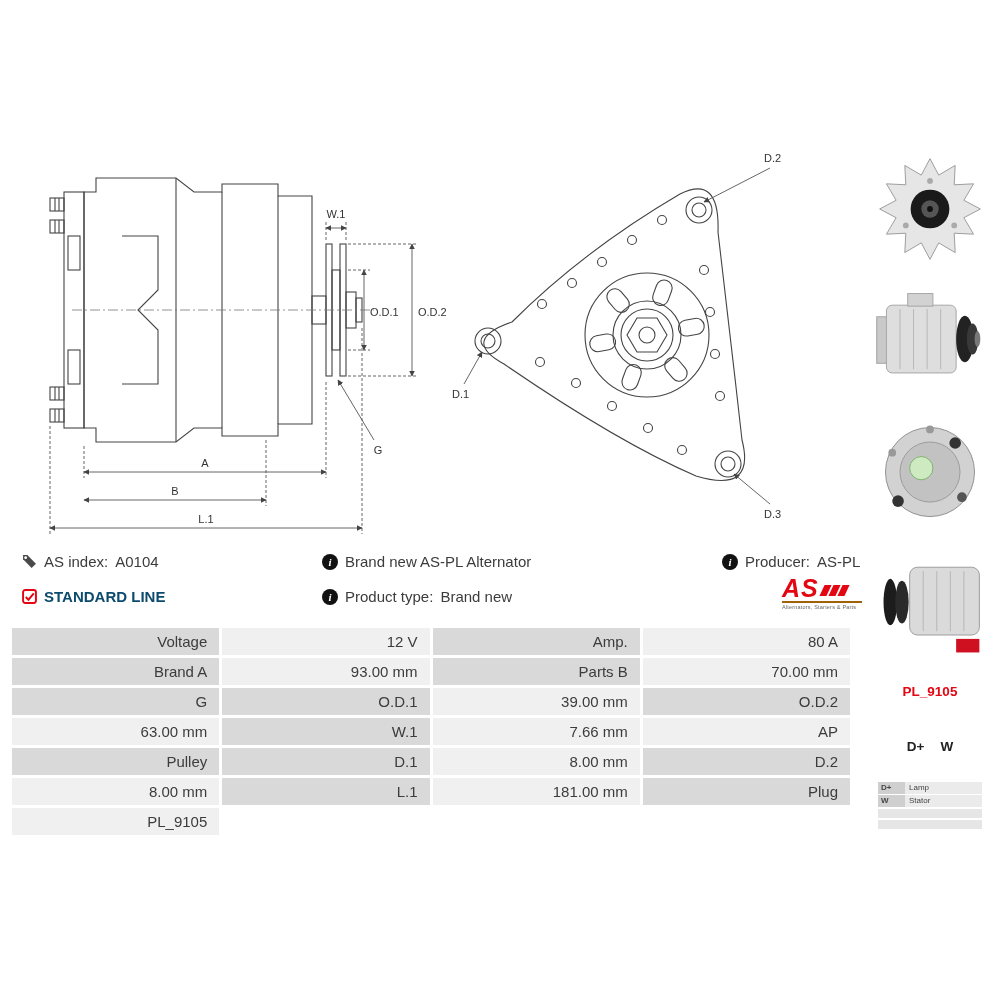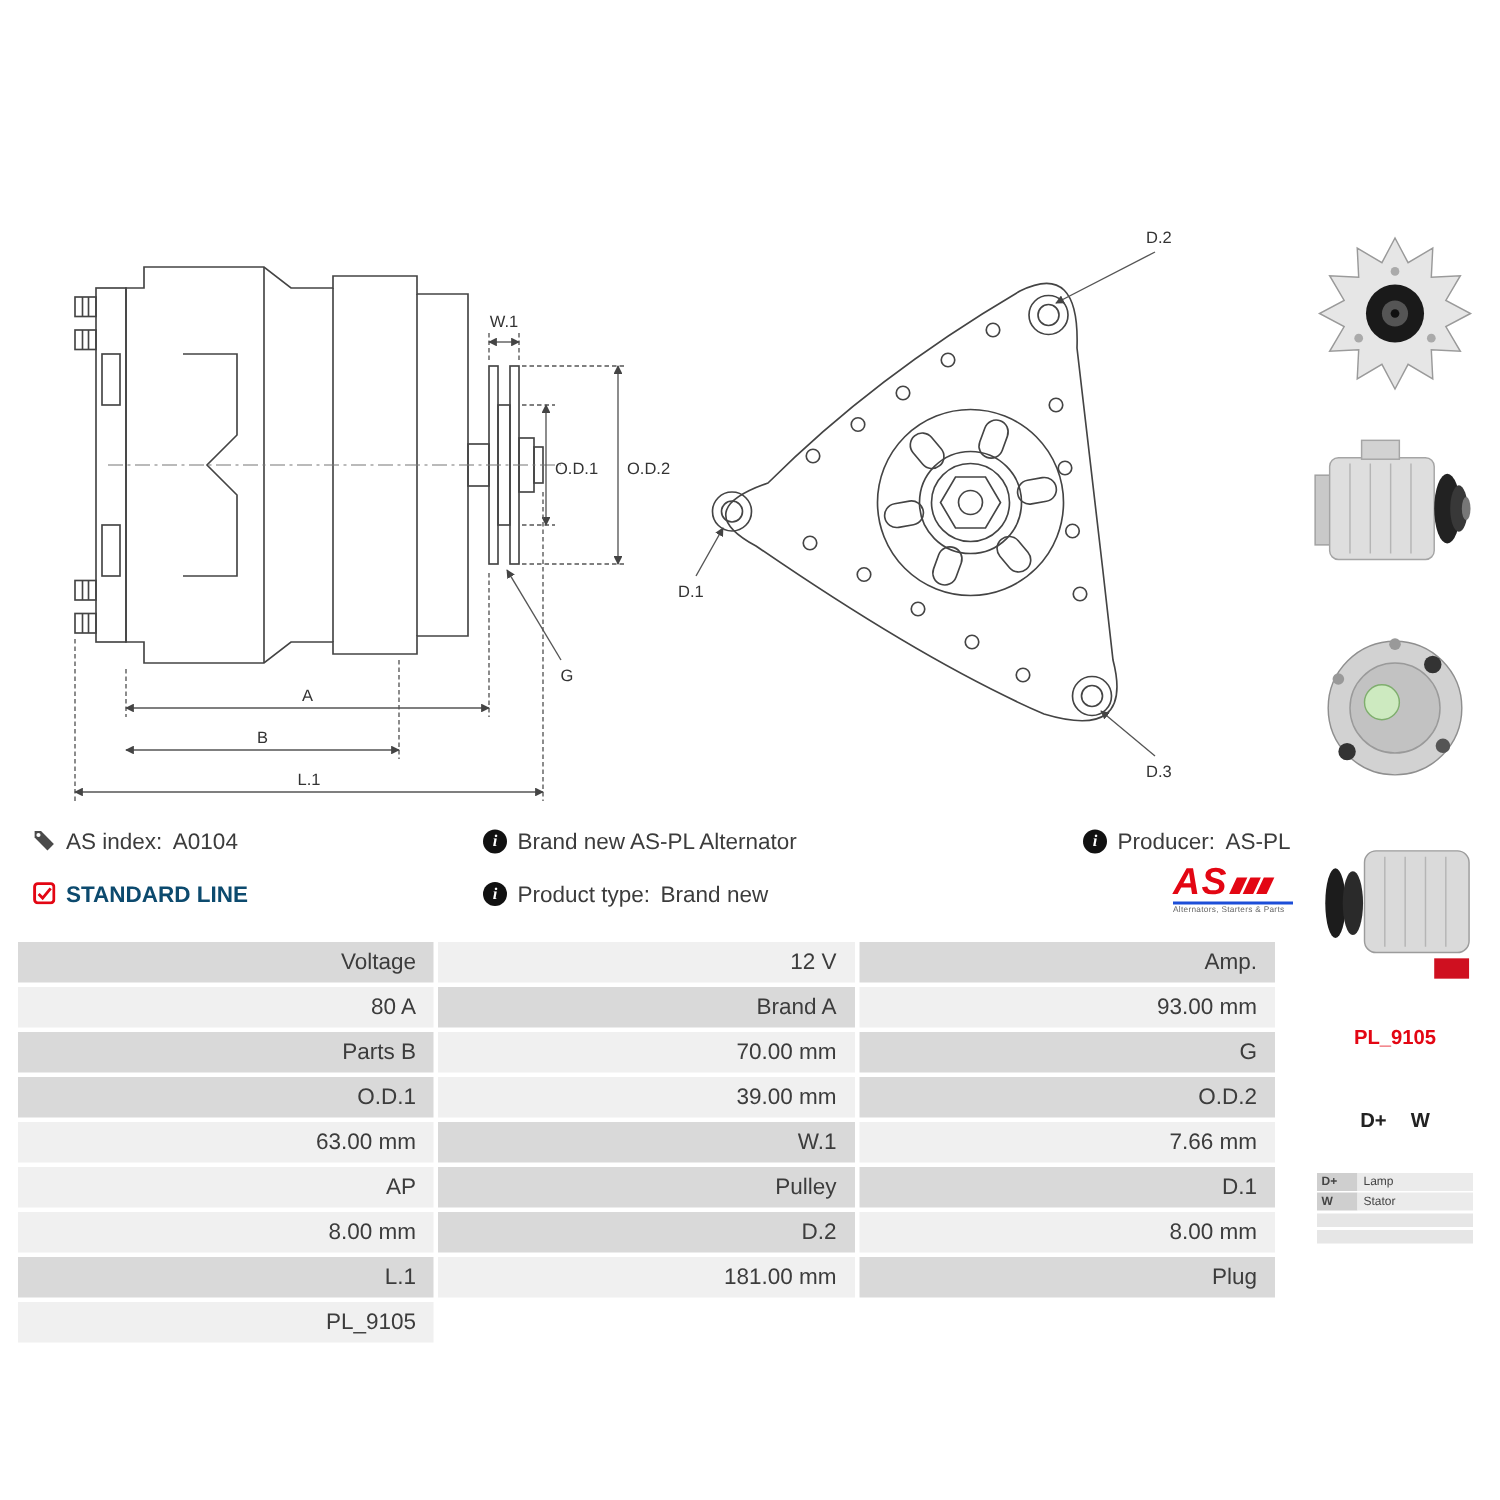--- a/index.html
+++ b/index.html
@@ -14,41 +14,41 @@
           gap:10px;align-items:center}
   .photo{width:118px;height:122px}
   .plug-code{color:#e30613;font-weight:bold;font-size:13.5px;margin-top:8px}
   .terminals{font-weight:bold;font-size:13.5px;margin-top:30px;display:flex;gap:16px;color:#222}
   .mini-legend{width:104px;margin-top:18px;font-size:8px;color:#444}
   .ml-row{display:flex;height:12px;line-height:12px;margin-bottom:1px}
   .ml-k{width:24px;background:#cfcfcf;font-weight:bold;padding-left:3px}
   .ml-v{flex:1;background:#ebebeb;padding-left:4px}
   .ml-bar{height:9px;background:#e6e6e6;margin-top:2px}
 
-  .info-item{position:absolute;display:flex;gap:7px;font-size:15px;white-space:nowrap}
+  .info-item{position:absolute;display:flex;align-items:center;gap:7px;font-size:15px;white-space:nowrap}
   .pos-i1{left:22px;top:553px}
   .pos-i2{left:22px;top:588px}
   .pos-i3{left:322px;top:553px}
   .pos-i4{left:322px;top:588px}
   .pos-i5{left:722px;top:553px}
   .b{font-weight:normal}
   .standard{color:#0c4a6e;font-weight:bold}
   .info-icon{width:16px;height:16px;min-width:16px;border-radius:50%;background:#111;color:#fff;
              font-size:11px;font-weight:bold;display:inline-flex;align-items:center;justify-content:center;
              font-family:"Liberation Serif",serif;font-style:italic}
 
   .aspl-logo{position:absolute;left:782px;top:577px;width:80px}
-  .logo-top{display:flex;align-items:flex-end;gap:3px;border-bottom:2px solid #1d4ed8;padding-bottom:1px}
+  .logo-top{display:flex;align-items:flex-end;gap:3px;border-bottom:2px solid #a16207;padding-bottom:1px}
   .logo-as{color:#e30613;font-weight:bold;font-style:italic;font-size:25px;line-height:23px;letter-spacing:1px}
   .flag{display:flex;gap:2px;margin-bottom:4px}
   .flag i{display:block;width:7px;height:11px;background:#e30613;transform:skewX(-25deg)}
   .logo-tagline{font-size:5.5px;color:#666;margin-top:1px;letter-spacing:.2px}
 
   .spec{position:absolute;left:12px;top:628px;width:838px;display:grid;
-        grid-template-columns:1fr 1fr 1fr;gap:3px}
+        grid-template-columns:1fr 1fr 1fr 1fr;gap:3px}
   .cell{height:27px;line-height:27px;text-align:right;padding-right:12px;font-size:15px;overflow:hidden}
   .cl{background:#d9d9d9}
   .cv{background:#f0f0f0}
   .empty{background:transparent}
 </style>
 </head>
 <body>
 
 <div class="page">
 

